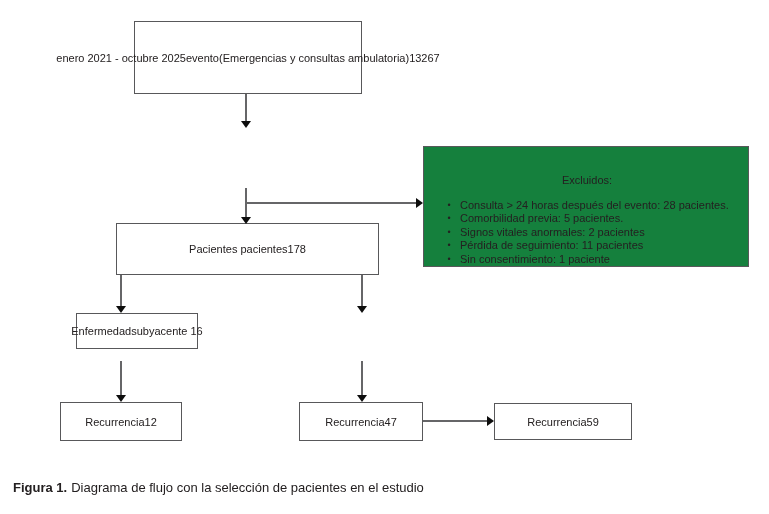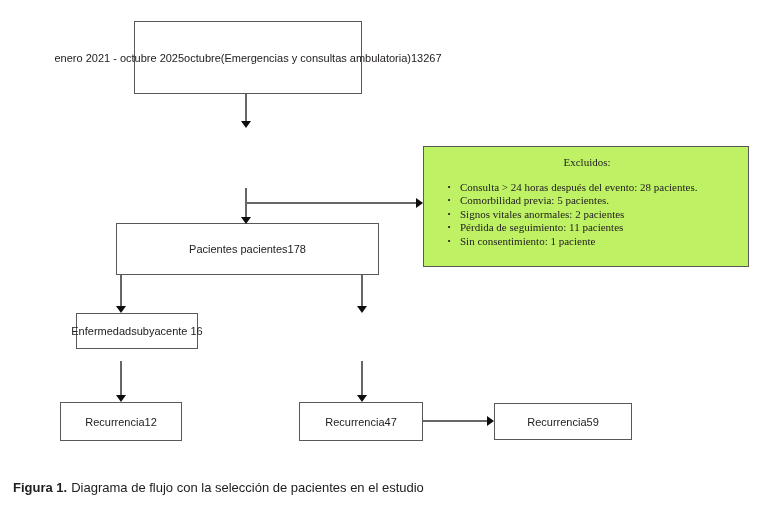--- a/index.html
+++ b/index.html
@@ -27,27 +27,26 @@
     justify-content: center;
     text-align: center;
     font-size: 11px;
     line-height: 14px;
     color: var(--text-color, #222222);
   }
   .box .bline { white-space: nowrap; }
   .excl-box {
     position: absolute;
     border: 1.5px solid var(--border-color, #58585a);
-    background: #bef264;
+    background: #15803d;
     box-sizing: border-box;
     font-size: 11px;
     line-height: 13.6px;
     color: var(--text-color, #222222);
-    padding: 9px 12px 0 14px;
-    font-family: Liberation Serif, serif;
+    padding: 27px 12px 0 14px;
   }
   .excl-title {
     text-align: center;
     margin-bottom: 11px;
   }
   .excl-item { display: flex; }
   .excl-bullet {
     flex: none;
     width: 22px;
     text-align: center;
@@ -90,21 +89,21 @@
   .caption .cap-label { font-weight: bold; }
   .caption .cap-text { margin-left: 4px; }
 </style>
 </head>
 <body>
 
 <div class="page">
 
   <div class="box" style="left:134px; top:21px; width:228px; height:73px;">
     <div class="bline">enero 2021 - octubre 2025</div>
-    <div class="bline">octubre</div>
+    <div class="bline">evento</div>
     <div class="bline">(Emergencias y consultas ambulatoria)</div>
     <div class="bline">13267</div>
   </div>
 
 
   <div class="excl-box" style="left:423px; top:146px; width:326px; height:121px;">
     <div class="excl-title">Excluidos:</div>
     <div class="excl-list">
         <div class="excl-item">
         <span class="excl-bullet">•</span>

